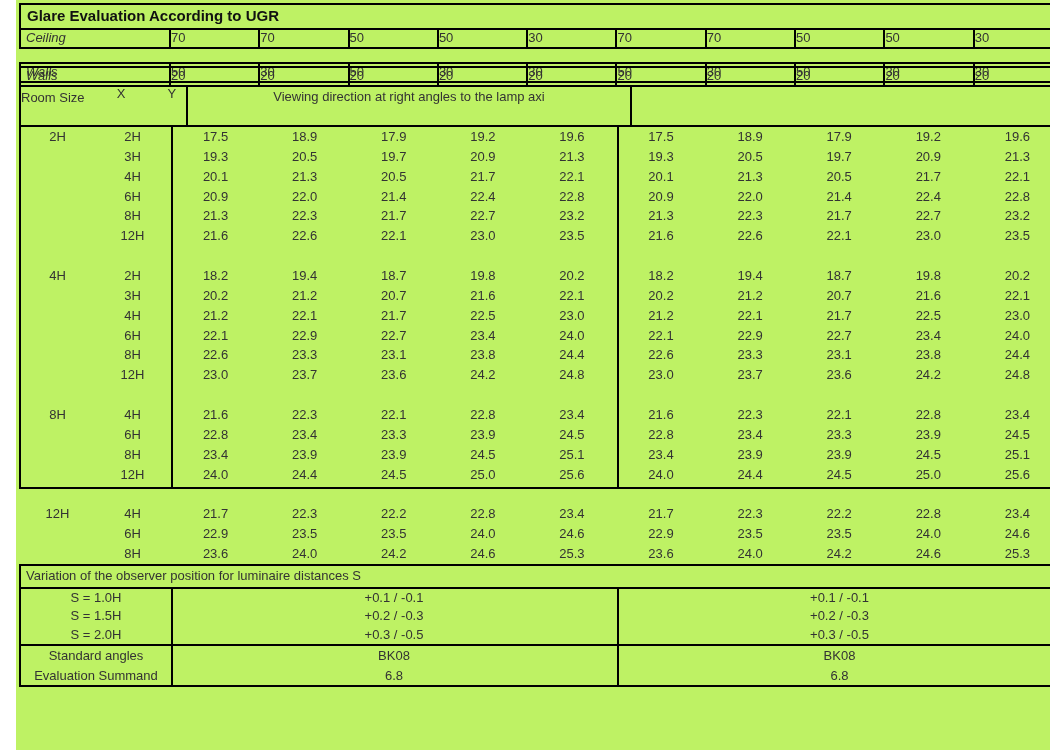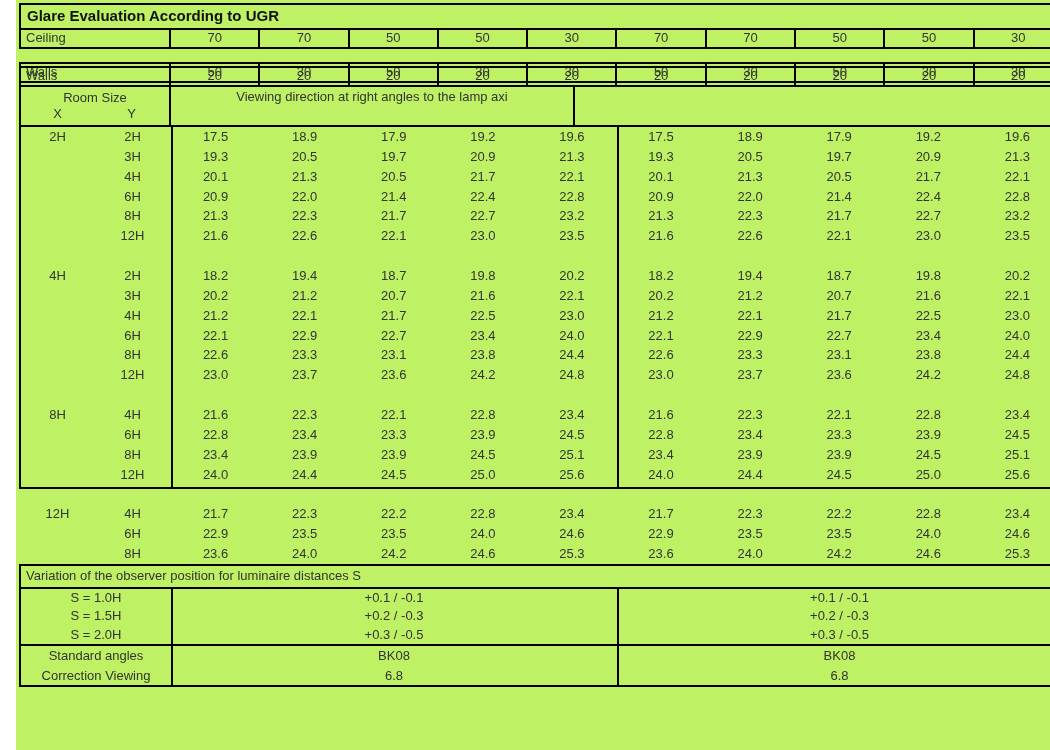--- a/index.html
+++ b/index.html
@@ -12,33 +12,33 @@
   .box{position:absolute;left:3px;width:1045px;border:2px solid #000;box-sizing:border-box;}
 
   .title-box{top:3px;height:27px;font-weight:bold;font-size:15px;color:#111;
     line-height:22px;padding-left:6px;}
 
   .surface-row{display:flex;height:21px;font-size:13px;}
   #row-ceiling{top:28px}
   #row-walls{top:62px}
   #row-floor{top:66px}
   .s-label{width:150px;border-right:2px solid #000;box-sizing:border-box;
-    padding-left:5px;line-height:16px;}
+    padding-left:5px;line-height:16px;font-style:italic;}
   .s-cell{flex:1;border-left:2px solid #000;box-sizing:border-box;
-    text-align:center;line-height:16px;}
+    text-align:left;line-height:16px;}
   .s-cell.first{border-left:none;}
 
   .header-row{top:85px;height:42px;display:flex;font-size:13px;}
-  .h-roomsize{width:150px;border-right:2px solid #000;box-sizing:border-box;
-    display:flex;flex-direction:column;}
+  .h-roomsize{width:167px;border-right:2px solid #000;box-sizing:border-box;
+    display:flex;flex-direction:row;}
   .rs-top{height:20px;line-height:22px;text-align:center;}
   .rs-xy{flex:1;display:flex;}
   .rs-x{width:73px;text-align:center;line-height:14px;}
   .rs-y{flex:1;text-align:center;line-height:14px;}
-  .h-left{width:404px;border-right:2px solid #000;box-sizing:border-box;
+  .h-left{width:444px;border-right:2px solid #000;box-sizing:border-box;
     text-align:center;padding-top:2px;}
   .h-right{flex:1;text-align:center;padding-top:2px;}
 
   .body-box{top:125px;height:364px;}
   .vline{position:absolute;top:0;bottom:0;width:2px;background:#000;z-index:2;}
   .vl-1{left:150px;}
   .vl-2{left:596px;}
   .brow{display:flex;height:19.86px;line-height:19.86px;font-size:13px;}
   .cx{width:73px;text-align:center;}
   .cy{width:77px;text-align:center;}
@@ -453,20 +453,20 @@
 
   <div class="box summary-box" id="summary-rows">
     <div class="vline vl-1"></div>
     <div class="vline vl-2"></div>
   <div class="sumrow">
         <div class="sl">Standard angles</div>
         <div class="sv-left">BK08</div>
         <div class="sv-right">BK08</div>
       </div>
       <div class="sumrow">
-        <div class="sl">Correction Viewing</div>
+        <div class="sl">Evaluation Summand</div>
         <div class="sv-left">6.8</div>
         <div class="sv-right">6.8</div>
       </div>
     </div>
 
 
 </div>
 
 </body></html>

